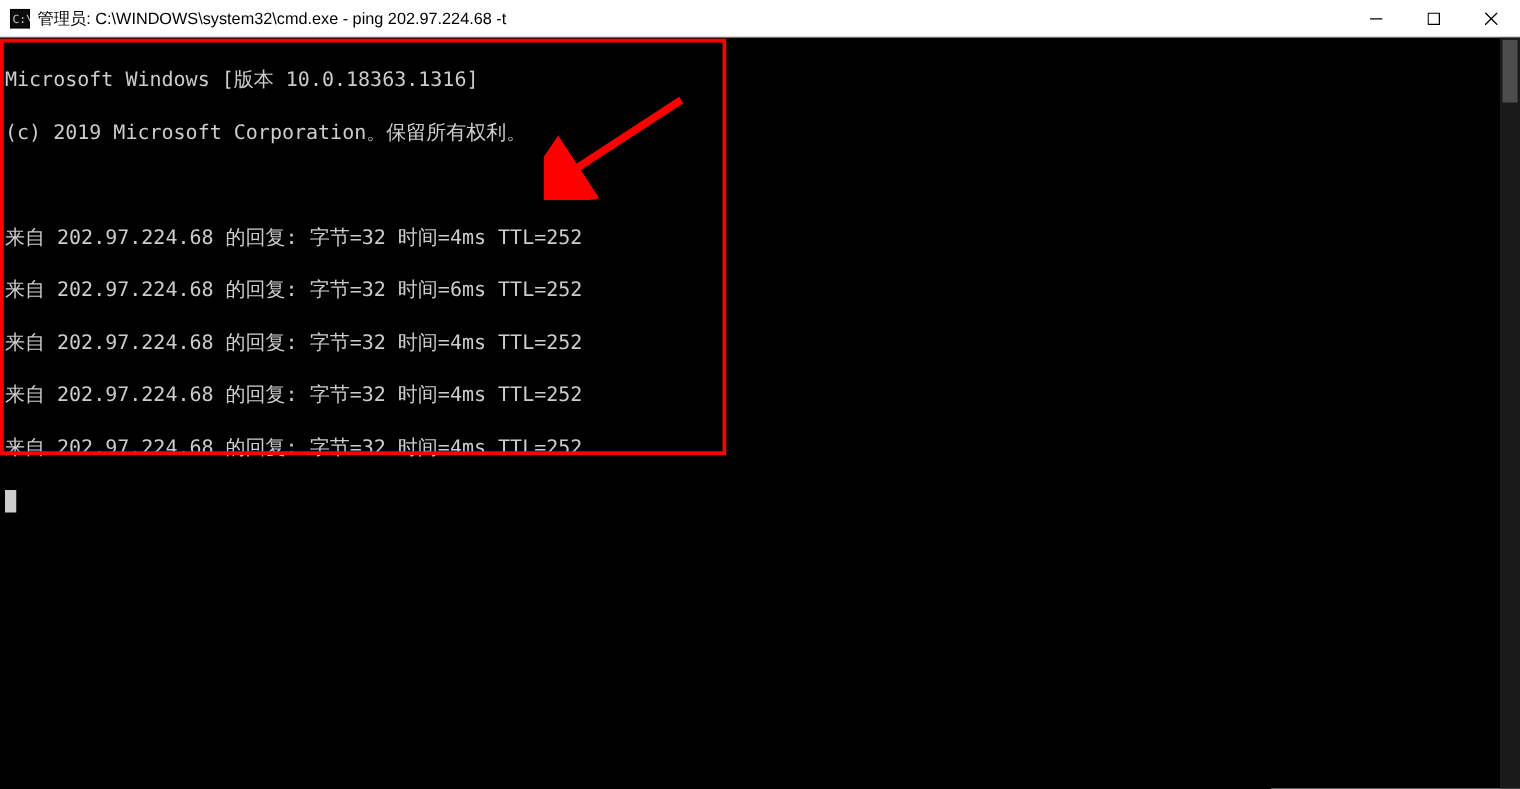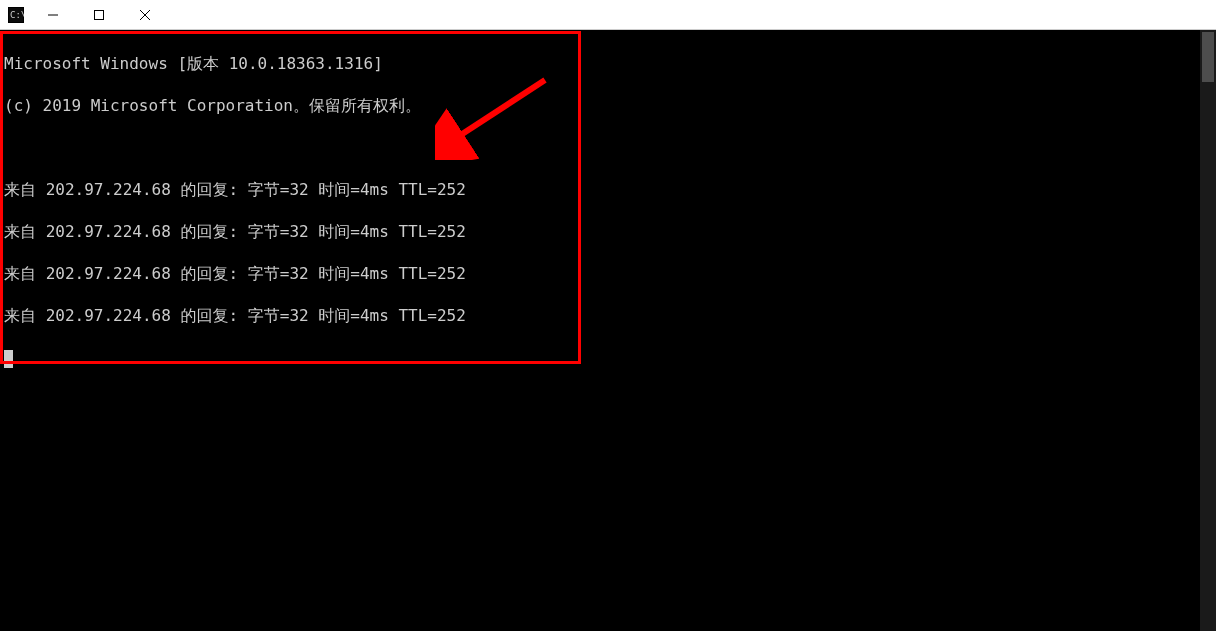--- a/index.html
+++ b/index.html
@@ -130,20 +130,21 @@
 
 <div class="window">
   <div class="titlebar">
     <span class="titlebar-icon">
       <svg viewBox="0 0 16 16">
         <rect x="0" y="0" width="16" height="16" fill="#000000"></rect>
         <rect x="1" y="1" width="14" height="14" fill="#0c0c0c"></rect>
         <text x="2" y="11" font-size="9" fill="#cccccc" font-family="monospace">C:\</text>
       </svg>
     </span>
+    <span class="titlebar-title">管理员: C:\WINDOWS\system32\cmd.exe - ping  202.97.224.68 -t</span>
     <div class="window-controls">
       <div class="window-control">
         <svg width="10" height="10" viewBox="0 0 10 10">
           <line x1="0" y1="5" x2="10" y2="5" stroke="#000000" stroke-width="1"></line>
         </svg>
       </div>
       <div class="window-control">
         <svg width="10" height="10" viewBox="0 0 10 10">
           <rect x="0.5" y="0.5" width="9" height="9" fill="none" stroke="#000000" stroke-width="1"></rect>
         </svg>
@@ -156,20 +157,21 @@
       </div>
     </div>
   </div>
   <div class="terminal-area">
     <div class="terminal-content">
 <div class="terminal-line">Microsoft Windows [版本 10.0.18363.1316]</div>
 <div class="terminal-line">(c) 2019 Microsoft Corporation。保留所有权利。</div>
 <div class="terminal-line"></div>
 <div class="terminal-line"></div>
 <div class="terminal-line">来自 202.97.224.68 的回复: 字节=32 时间=4ms TTL=252</div>
+<div class="terminal-line">来自 202.97.224.68 的回复: 字节=32 时间=6ms TTL=252</div>
 <div class="terminal-line">来自 202.97.224.68 的回复: 字节=32 时间=4ms TTL=252</div>
 <div class="terminal-line">来自 202.97.224.68 的回复: 字节=32 时间=4ms TTL=252</div>
 <div class="terminal-line">来自 202.97.224.68 的回复: 字节=32 时间=4ms TTL=252</div>
 <span class="cursor"></span>
     </div>
     <div class="scrollbar">
       <div class="scrollbar-thumb"></div>
     </div>
   </div>
 </div>

